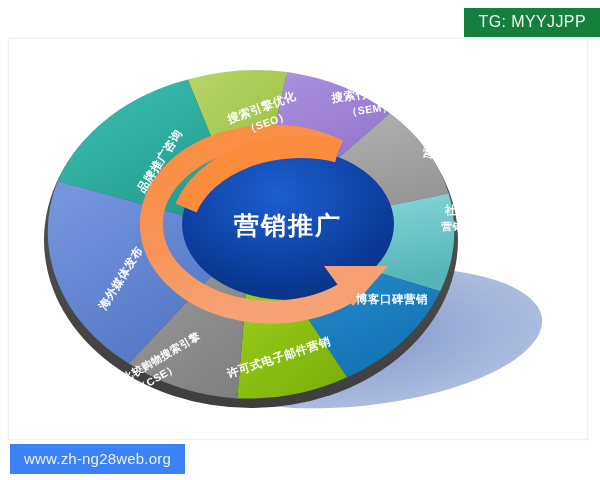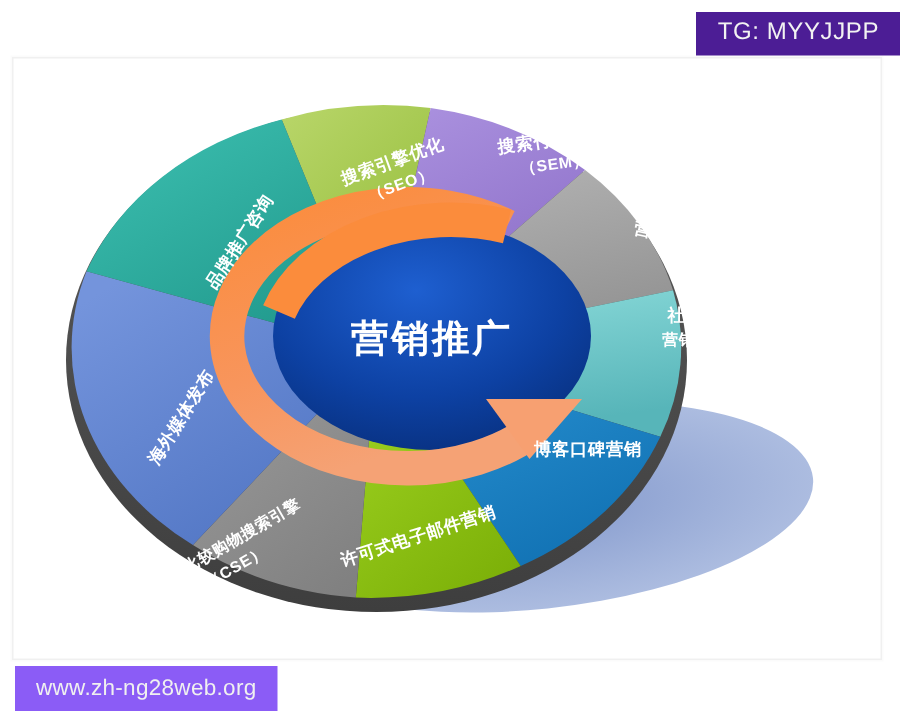--- a/index.html
+++ b/index.html
@@ -30,35 +30,35 @@
     border: 1px solid #f0f0f0;
     box-shadow: 0 0 0 1px #fbfbfb;
     box-sizing: border-box;
   }
 
   
   .tg-badge {
     position: absolute;
     right: 0px;
     top: 8px;
-    background: #4c1d95;
+    background: #15803d;
     color: #f2f2f2;
     font-size: 16px;
     letter-spacing: 0.4px;
     padding: 6px 14px 7px 14px;
     line-height: 1;
     white-space: nowrap;
   }
 
   
   .watermark {
     position: absolute;
     left: 10px;
     bottom: 6px;
-    background: #8b5cf6;
+    background: #3b82f6;
     color: #f0f0f0;
     font-size: 15px;
     letter-spacing: 0.2px;
     padding: 7px 14px 8px 14px;
     line-height: 1;
     white-space: nowrap;
   }
 
   
   .diagram {

